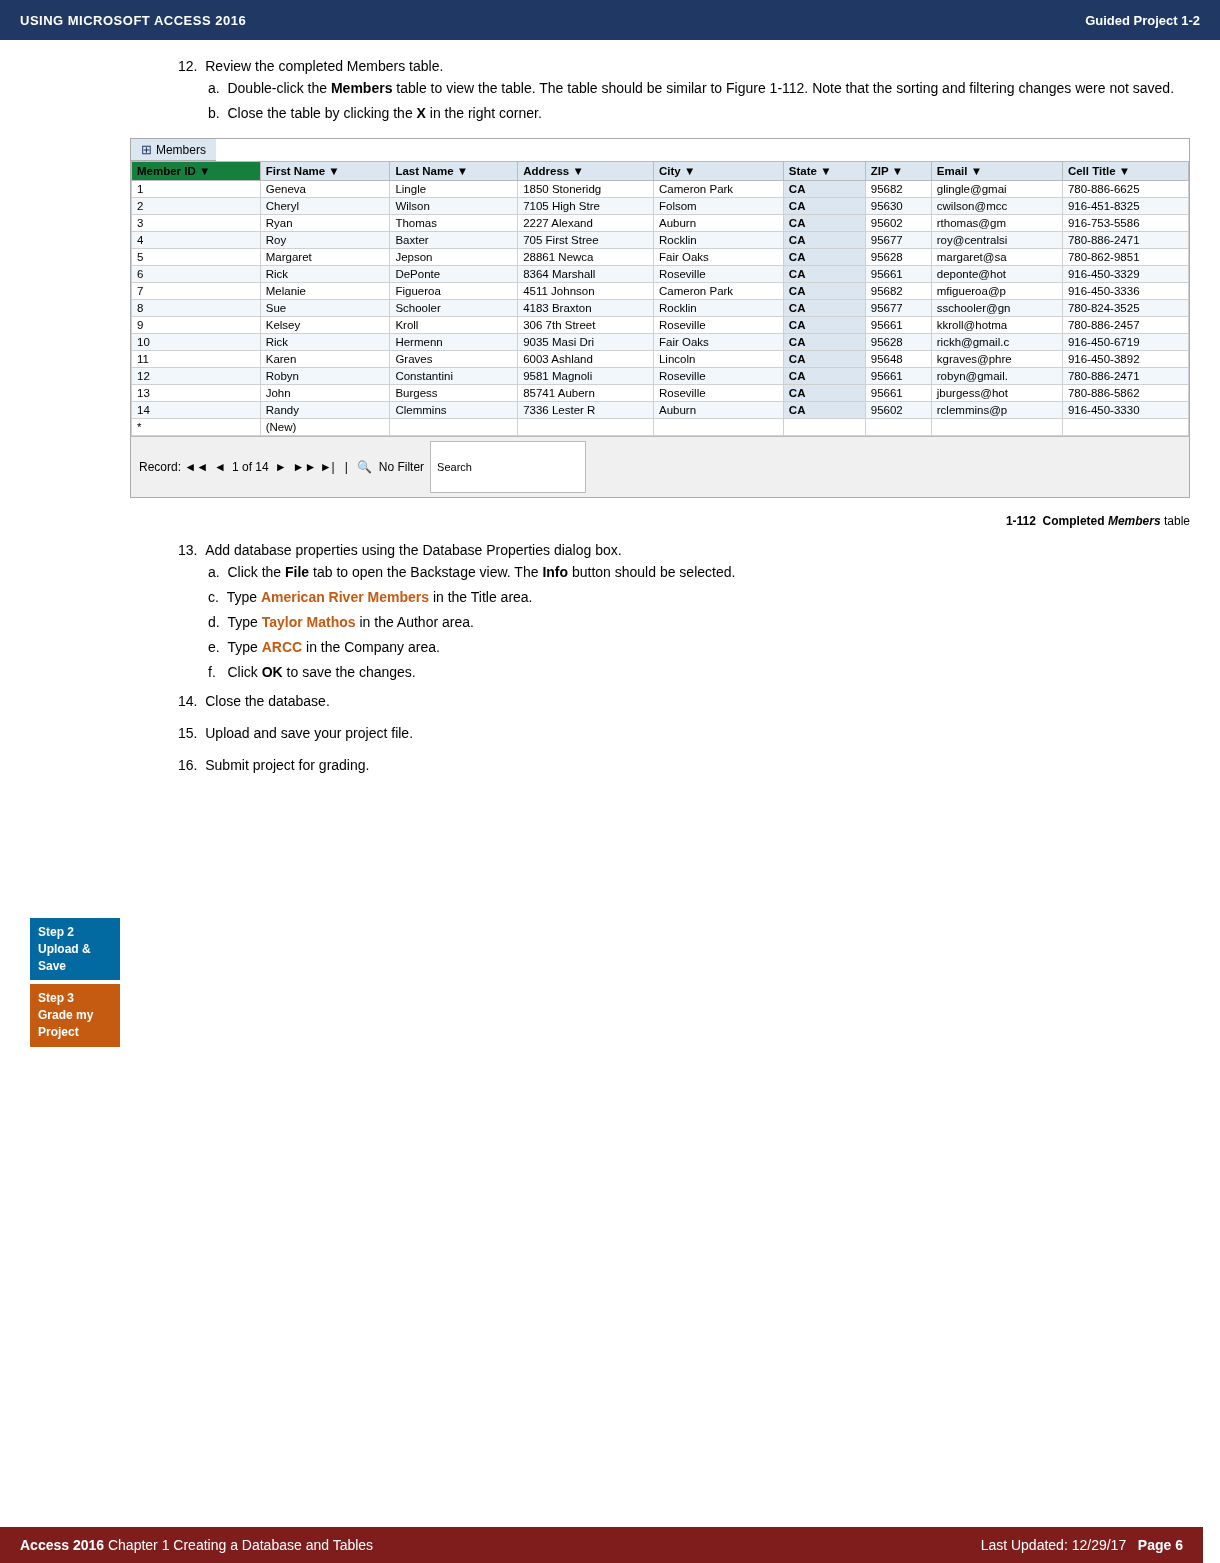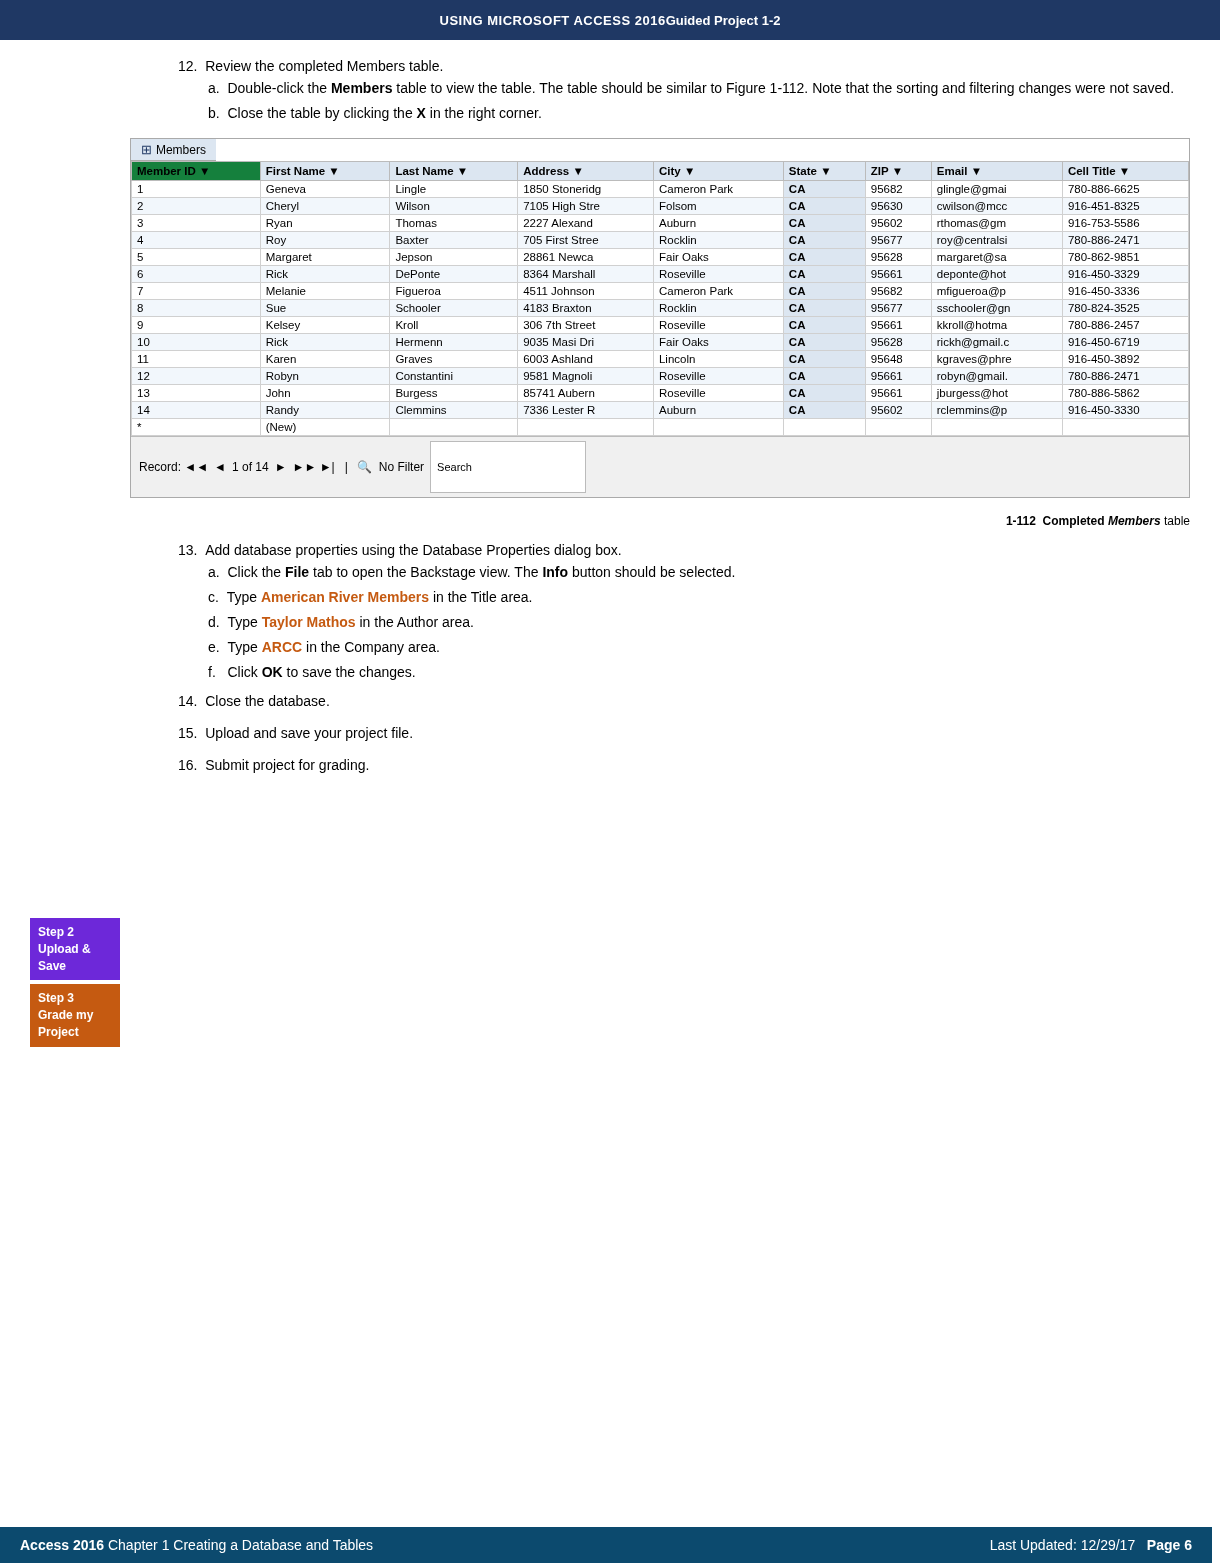--- a/index.html
+++ b/index.html
@@ -10,57 +10,57 @@
       width: 1220px;
       min-height: 1563px;
       position: relative;
     }
 
     
     .header {
       background: #1f3864;
       color: #fff;
       display: flex;
-      justify-content: center;
+      justify-content: space-between;
       align-items: center;
       padding: 16px 20px;
       height: 40px;
     }
     .header-title { font-size: 13px; font-weight: bold; letter-spacing: 0.5px; }
     .header-subtitle { font-size: 13px; font-weight: bold; }
 
     
     .footer {
-      background: #0c4a6e;
+      background: #7f1d1d;
       color: #fff;
       display: flex;
       justify-content: space-between;
       align-items: center;
       padding: 8px 20px;
       position: absolute;
       bottom: 0;
       left: 0;
-      right: 8px;
+      right: 17px;
       height: 36px;
     }
 
     
     .content {
       padding: 20px 30px 60px 30px;
       display: flex;
     }
 
     
     .sidebar {
       width: 90px;
       flex-shrink: 0;
       margin-top: 880px;
     }
     .step-box {
-      background: #6d28d9;
+      background: #0369a1;
       color: #fff;
       padding: 6px 8px;
       font-size: 12px;
       font-weight: bold;
       margin-bottom: 2px;
       line-height: 1.4;
     }
     .step-box-orange {
       background: #c55a11;
     }

